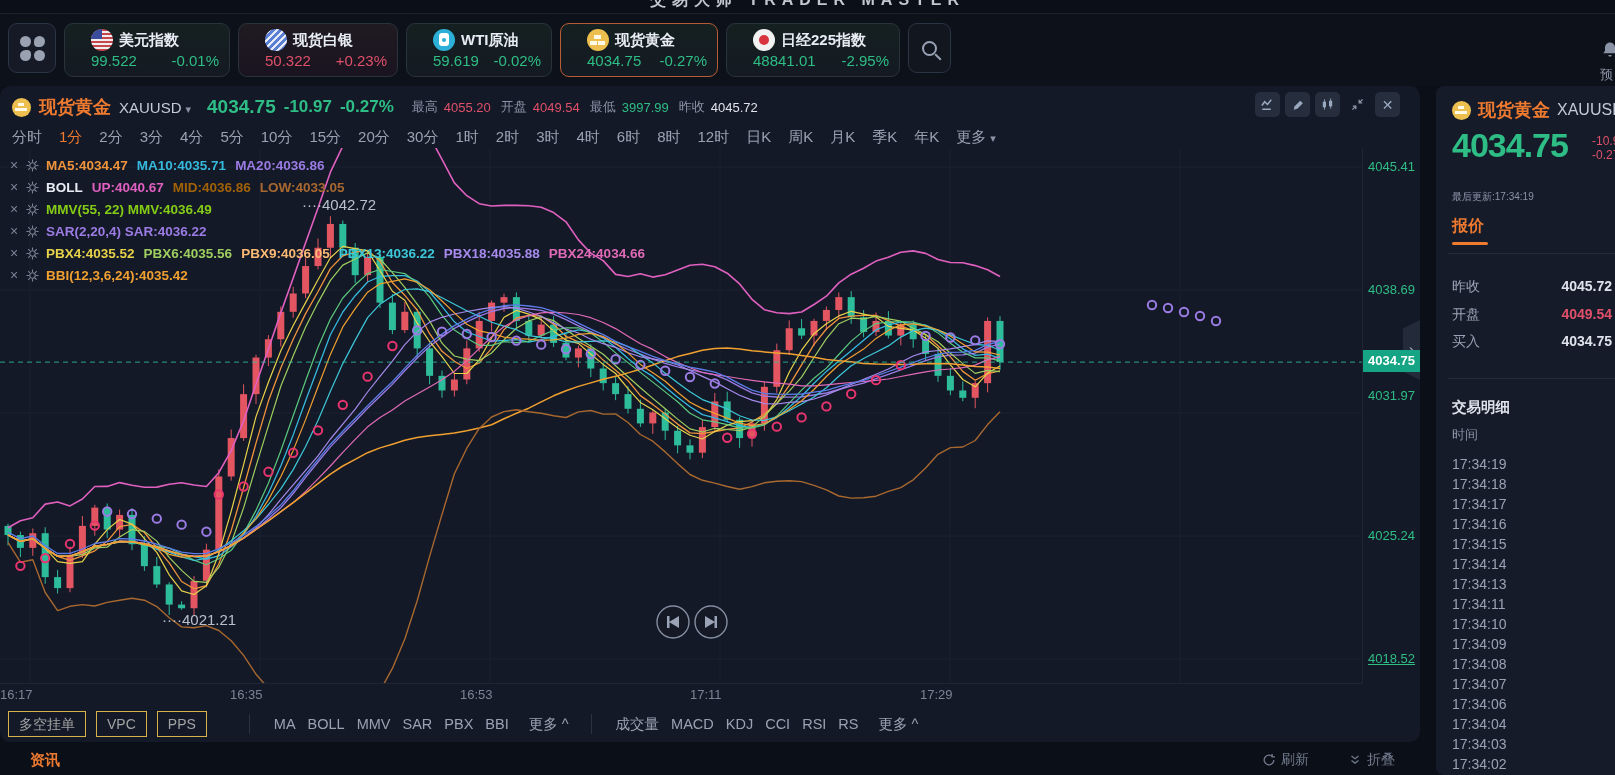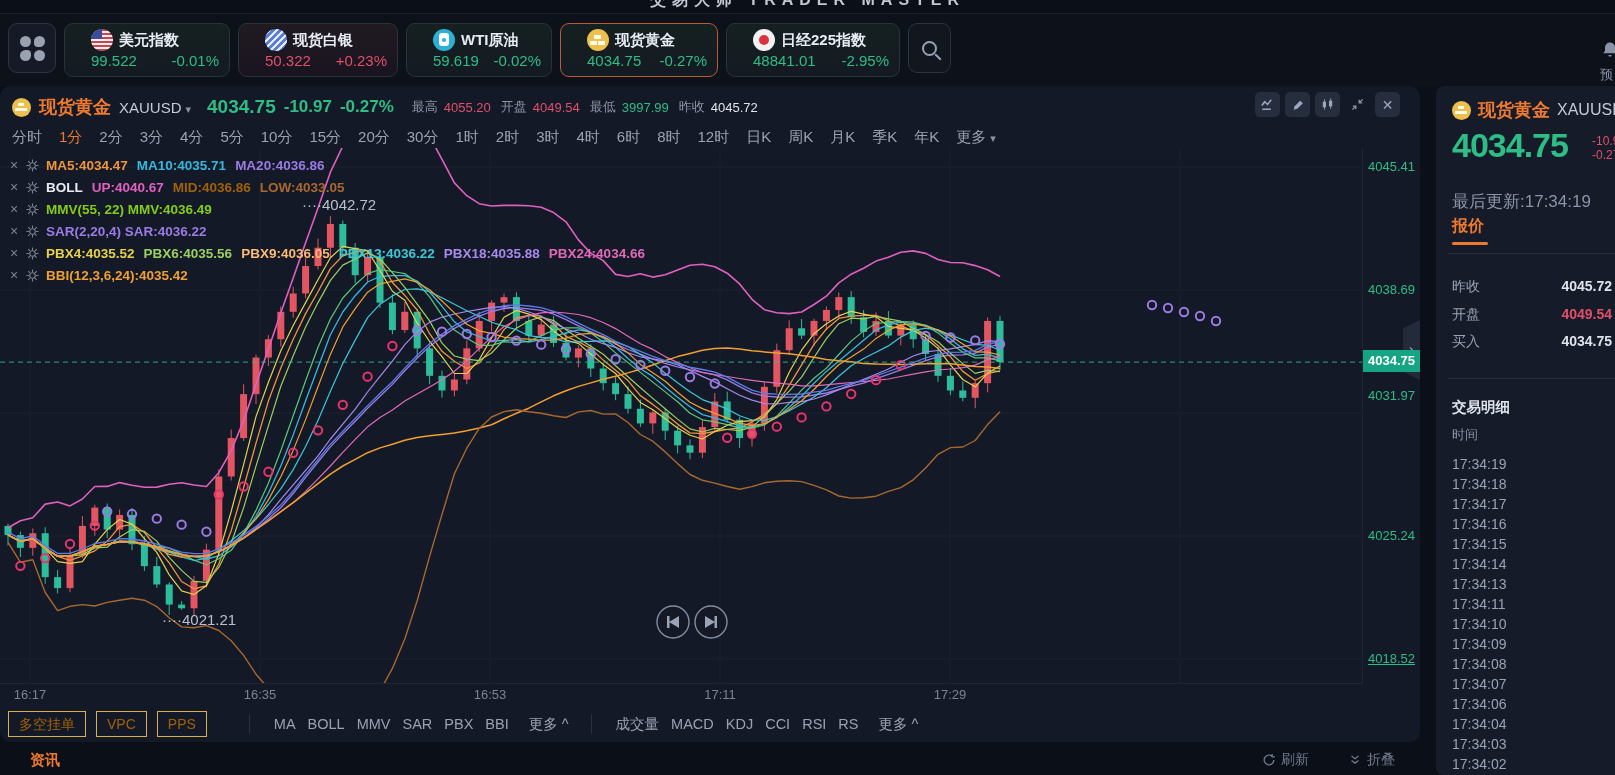--- a/index.html
+++ b/index.html
@@ -59,45 +59,45 @@
 .icbtn.close{font-size:14px;color:#9aa9c0}
 .tf-row{position:absolute;left:12px;top:37px;height:24px;display:flex;align-items:flex-end;gap:17px;font-size:15px;color:#9aa2b2;white-space:nowrap}
 .tf-row span.on{color:#ee7a30}
 
 #plot{position:absolute;left:0;top:62px}
 .axis-sep{position:absolute;left:1362px;top:62px;width:1px;height:535px;background:#1e2634}
 .xaxis-sep{position:absolute;left:0;top:597px;width:1363px;height:1px;background:#1e2634}
 .ylab{position:absolute;left:1368px;width:52px;font-size:13px;color:#2ebd85}
 .badge{position:absolute;left:1363px;top:264px;width:57px;height:22px;background:#15a584;color:#fff;font-size:13px;font-weight:bold;text-align:center;line-height:22px}
 .handle{position:absolute;left:1403px;top:234px;width:17px;height:60px;background:#232b3a;clip-path:polygon(0 14%,100% 0,100% 100%,0 86%);display:flex;align-items:center;justify-content:center;color:#99a2b4;font-size:17px}
-.xlab{position:absolute;top:601px;width:60px;margin-left:-30px;text-align:center;font-size:13px;color:#7a8494}
+.xlab{position:absolute;top:601px;width:60px;margin-left:-30px;font-size:13px;color:#7a8494}
 
 .legend{position:absolute;left:10px;top:68px}
 .lg-row{height:22px;display:flex;align-items:center;font-size:13.5px;white-space:nowrap}
 .lg-x{color:#7b8496;font-size:14px;width:16px}
 .lg-gear{width:20px;display:flex;align-items:center}
 .lg-row b{font-weight:bold;margin-right:9px}
 
 .toolbar{position:absolute;left:0;top:620px;width:1363px;height:36px;display:flex;align-items:center;padding-left:8px;gap:10px;white-space:nowrap}
-.ybtn{border:1px solid #d9b34a;color:#a16207;font-size:14px;border-radius:0;padding:4px 10px;background:transparent}
+.ybtn{border:1px solid #d9b34a;color:#a3a3a3;font-size:14px;border-radius:0;padding:4px 10px;background:transparent}
 .tb-sep{width:1px;height:20px;background:#2a3242;margin:0 8px}
 .tbi{color:#9aa2b2;font-size:14.5px;margin:0 6px}
 .tb-more{color:#9aa2b2;font-size:14.5px;margin:0 4px}
 
 .bottom-strip{position:absolute;left:0;top:742px;width:100%;height:40px;background:#0b0f18}
 .news{position:absolute;left:30px;top:9px;font-size:15px;color:#ee7a30;font-weight:bold}
 .bctrl{position:absolute;top:9px;font-size:14px;color:#707a8c;display:flex;align-items:center;gap:5px}
 
 .right-panel{position:absolute;left:1436px;top:86px;width:200px;height:689px;background:#151b29;border-radius:8px 0 0 8px}
 .rp-head{position:absolute;left:16px;top:12px;display:flex;align-items:center;gap:7px;white-space:nowrap}
 .rp-name{font-size:18px;font-weight:bold;color:#ee7a30}
 .rp-code{font-size:16px;color:#c3cad8}
 .rp-price{position:absolute;left:16px;top:40px;font-size:34px;font-weight:bold;color:#2ebd85;letter-spacing:-1px}
 .rp-chg{position:absolute;left:156px;top:48px;font-size:12px;color:#e0506a;line-height:14px;white-space:nowrap}
-.rp-upd{position:absolute;left:16px;top:104px;font-size:17px;color:#8b93a6}
+.rp-upd{position:absolute;left:16px;top:104px;font-size:10px;color:#8b93a6}
 .rp-tab{position:absolute;left:16px;top:130px;font-size:16px;font-weight:bold;color:#ee7a30}
 .rp-underline{position:absolute;left:16px;top:156px;width:36px;height:3px;background:#ee7a30;border-radius:2px}
 .rp-hr{position:absolute;left:12px;width:170px;height:1px;background:#242b3a}
 .rp-row{position:absolute;left:16px;width:160px;height:20px;font-size:14px}
 .rp-row .lb{color:#9aa3b5}
 .rp-row .vv{position:absolute;right:0;font-weight:bold}
 .rp-sec{position:absolute;left:16px;top:312px;font-size:14.5px;font-weight:bold;color:#dfe3ec}
 .rp-col{position:absolute;left:16px;top:340px;font-size:13px;color:#8b93a6}
 #trades{position:absolute;left:16px;top:368px;width:176px}
 .trade-row{position:relative;height:20px;line-height:20px;font-size:14px;color:#9aa3b5}

